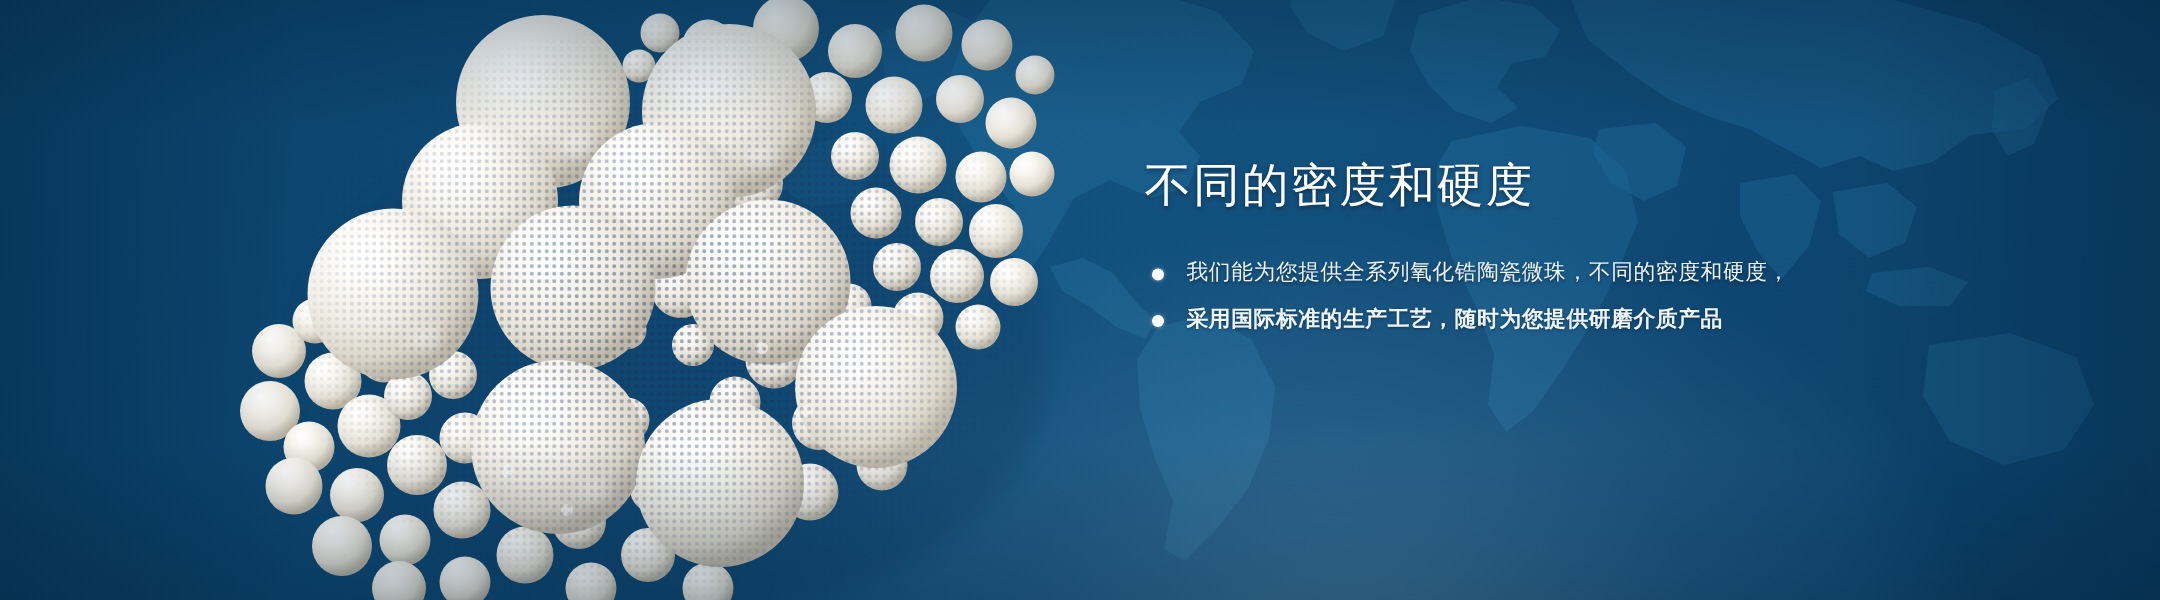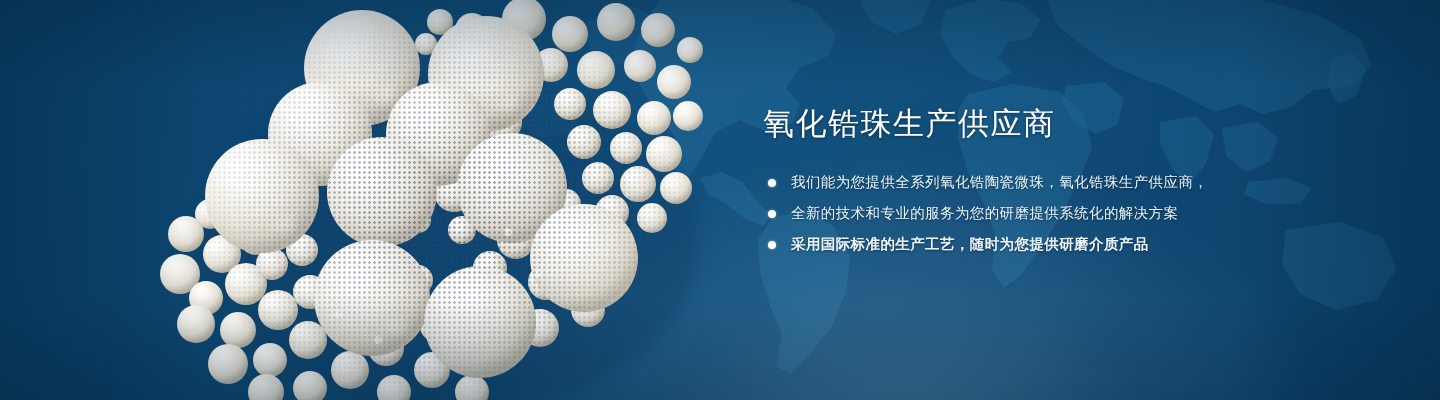--- a/index.html
+++ b/index.html
@@ -355,33 +355,29 @@
         <circle cx="388" cy="282" r="4"></circle>
       </g>
     </svg>
   </div>
 
   <div class="photo-dots"></div>
   <div class="bg-vignette"></div>
 
   <div class="copy">
 
-    <h1 class="headline">氧化锆珠生产供应商</h1>
+    <h1 class="headline">不同的密度和硬度</h1>
 
     <ul class="bullets">
 
       <li class="bullet">
         <span class="dot"></span>
-        <span class="bullet-line">我们能为您提供全系列氧化锆陶瓷微珠，氧化锆珠生产供应商，</span>
+        <span class="bullet-line">我们能为您提供全系列氧化锆陶瓷微珠，不同的密度和硬度，</span>
       </li>
 
-      <li class="bullet">
-        <span class="dot"></span>
-        <span class="bullet-line">全新的技术和专业的服务为您的研磨提供系统化的解决方案</span>
-      </li>
 
       <li class="bullet">
         <span class="dot"></span>
         <span class="bullet-line">采用国际标准的生产工艺，随时为您提供研磨介质产品</span>
       </li>
 
     </ul>
   </div>
 
 </div>

